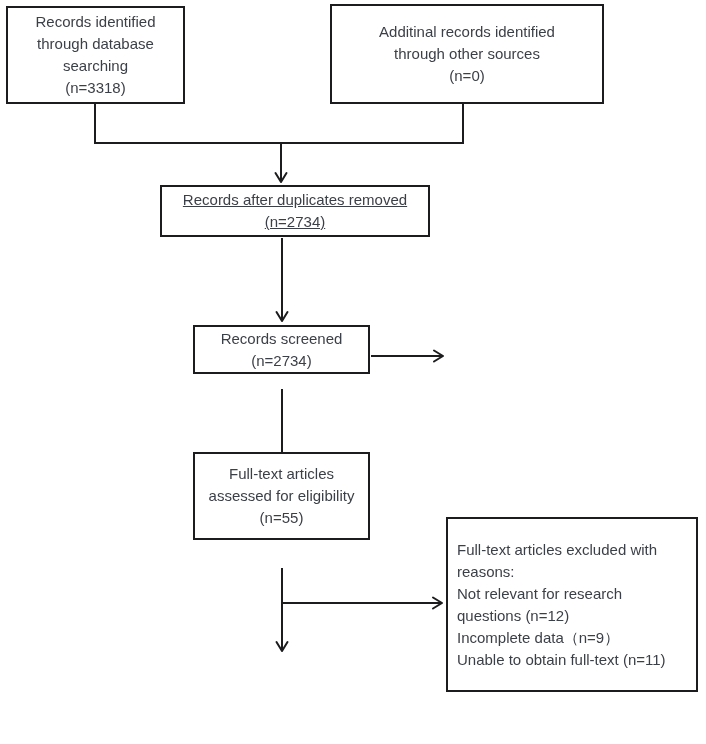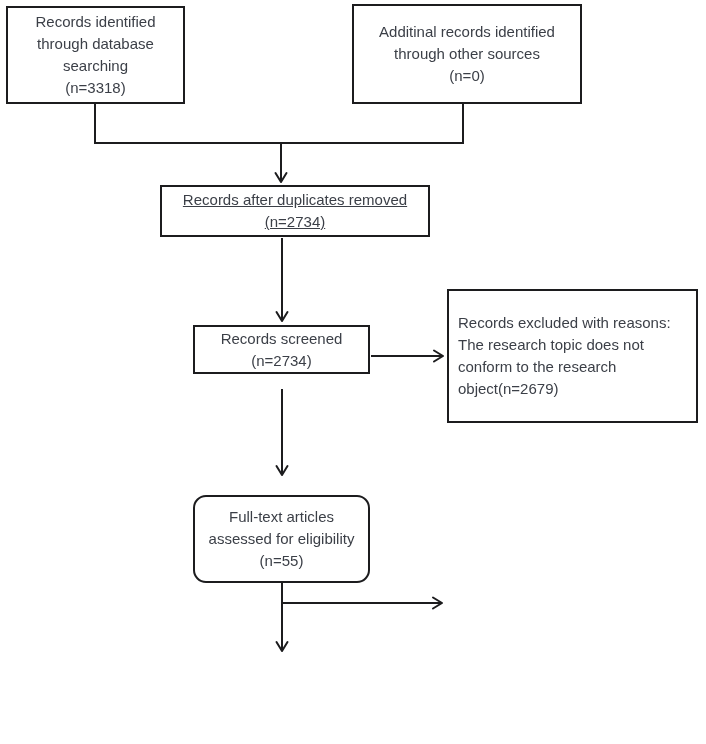--- a/index.html
+++ b/index.html
@@ -42,25 +42,25 @@
     text-align: center;
     padding: 2px 4px;
   }
   .box.left {
     text-align: left;
     justify-content: flex-start;
     padding: 4px 9px;
   }
   
   #box-db        { left:   6px; top:   6px; width: 179px; height:  98px; align-items: center; }
-  #box-other     { left: 352px; top:   4px; width: 230px; height: 100px; }
+  #box-other     { left: 330px; top:   4px; width: 274px; height: 100px; }
   #box-dedup     { left: 160px; top: 185px; width: 270px; height:  52px; text-decoration: underline; }
   #box-screened  { left: 193px; top: 325px; width: 177px; height:  49px; }
   #box-rexcl     { left: 447px; top: 289px; width: 251px; height: 134px; }
-  #box-fulltext  { left: 193px; top: 495px; width: 177px; height:  88px; border-radius: 13px; }
+  #box-fulltext  { left: 193px; top: 452px; width: 177px; height:  88px; }
   #box-ftexcl    { left: 446px; top: 517px; width: 252px; height: 175px; }
   #box-included  { left: 190px; top: 655px; width: 183px; height:  82px; }
 </style>
 </head>
 <body>
 
 <div class="canvas">
 
   <svg class="connectors" width="706" height="744" viewBox="0 0 706 744" xmlns="http://www.w3.org/2000/svg">
     <defs>
@@ -97,28 +97,30 @@
   <div class="box center" id="box-dedup">
     <span class="txt">Records after duplicates removed
 (n=2734)</span>
   </div>
 
   <div class="box center" id="box-screened">
     <span class="txt">Records screened
 (n=2734)</span>
   </div>
 
-  <div class="box left" id="box-rexcl">
-    <span class="txt">Records excluded with reasons:
-The research topic does not
-conform to the research
-object(n=2679)</span>
-  </div>
 
   <div class="box center" id="box-fulltext">
     <span class="txt">Full-text articles
 assessed for eligibility
 (n=55)</span>
   </div>
 
+  <div class="box left" id="box-ftexcl">
+    <span class="txt">Full-text articles excluded with
+reasons:
+Not relevant for research
+questions (n=12)
+Incomplete data（n=9）
+Unable to obtain full-text (n=11)</span>
+  </div>
 
 
 </div>
 
 </body></html>

